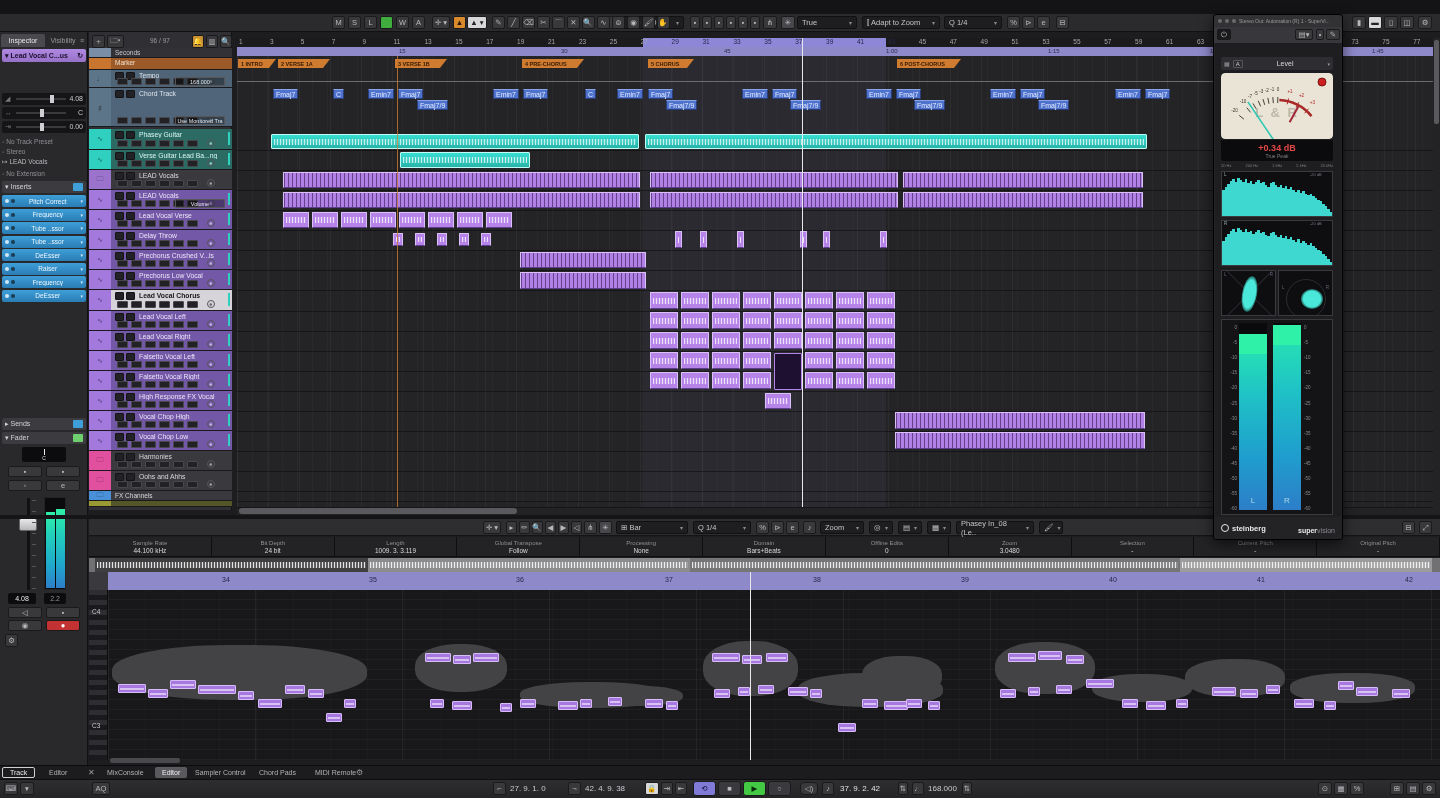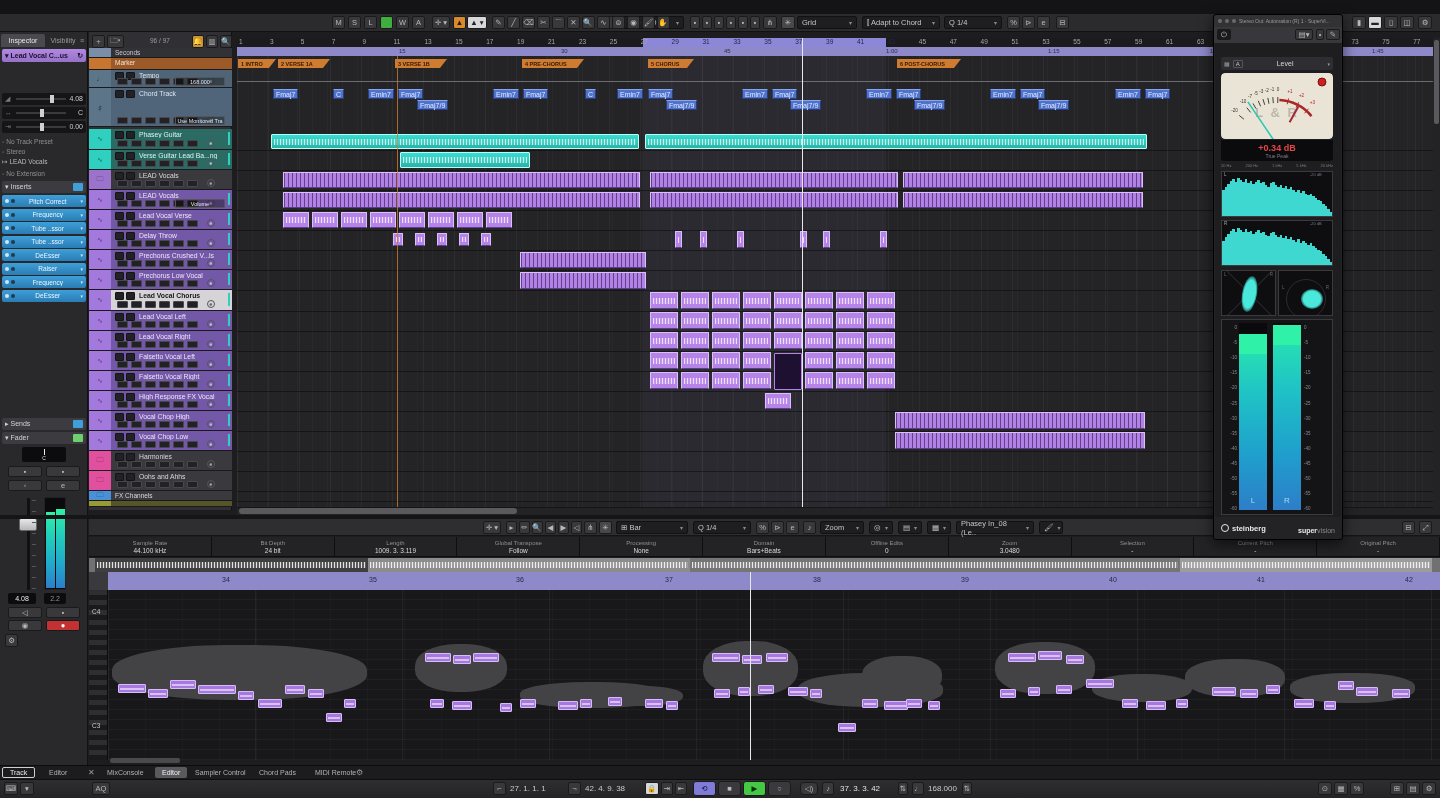--- a/index.html
+++ b/index.html
@@ -49,25 +49,25 @@
   <div id="toolIcons"></div>
   <div class="tb" style="left:598px;top:16px;width:16px;">▶</div>
   <div class="dd" style="left:622px;top:16px;width:62px;">
       <span>◄► <span>100 ms</span></span>
       <span class="car">▾</span>
     </div>
   <div id="nudgeBtns"></div>
   <div class="tb" style="left:763px;top:16px;width:14px;">⋔</div>
   <div class="tb" style="left:781px;top:16px;width:14px;background:#48484c;">✳</div>
   <div class="dd" style="left:797px;top:16px;width:60px;">
-      <span>Grid</span>
+      <span>True</span>
       <span class="car">▾</span>
     </div>
   <div class="dd" style="left:862px;top:16px;width:78px;">
-      <span>⫿ <span>Adapt to Chord</span></span>
+      <span>⫿ <span>Adapt to Zoom</span></span>
       <span class="car">▾</span>
     </div>
   <div class="dd" style="left:944px;top:16px;width:58px;">
       <span>Q <span>1/4</span></span>
       <span class="car">▾</span>
     </div>
   <div class="tb" style="left:1007px;top:16px;width:13px;">%</div>
   <div class="tb" style="left:1022px;top:16px;width:13px;">⊳</div>
   <div class="tb" style="left:1037px;top:16px;width:13px;">e</div>
   <div class="tb" style="left:1056px;top:16px;width:13px;">⊟</div>
@@ -300,33 +300,33 @@
   <div class="abs" style="left:88px;top:768px;color:#9a9a9e;font-size:8px;">✕</div>
   <div class="abs" style="left:356px;top:768px;color:#9a9a9e;font-size:8px;">⚙</div>
 
   <div class="abs" style="left:0;top:779px;width:1440px;height:19px;background:linear-gradient(#2e2e31,#242427);border-top:1px solid #0e0e10;"></div>
   <div class="tb" style="left:4px;top:782px;width:14px;">⌨</div>
   <div class="tb" style="left:20px;top:782px;width:14px;">▾</div>
   <div class="tb" style="left:92px;top:782px;width:18px;">
       <span>AQ</span>
     </div>
   <div class="tb" style="left:493px;top:782px;width:13px;">⌐</div>
-  <div class="abs mono" style="left:510px;top:784px;color:#c9c9cd;font-size:8px;"><span>27. 1. 1.   1</span></div>
+  <div class="abs mono" style="left:510px;top:784px;color:#c9c9cd;font-size:8px;"><span>27. 9. 1.   0</span></div>
   <div class="tb" style="left:568px;top:782px;width:13px;">¬</div>
   <div class="abs mono" style="left:585px;top:784px;color:#c9c9cd;font-size:8px;"><span>42. 4. 9. 38</span></div>
   <div class="tb white" style="left:645px;top:782px;width:14px;">🔒</div>
   <div class="tb" style="left:661px;top:782px;width:12px;">⇥</div>
   <div class="tb" style="left:675px;top:782px;width:12px;">⇤</div>
   <div class="tb" style="left:693px;top:781px;width:23px;height:15px;background:#817bd8;color:#14103a;border-radius:3px;">⟲</div>
   <div class="tb" style="left:718px;top:781px;width:23px;height:15px;background:#3a3a3e;border-radius:3px;">■</div>
   <div class="tb" style="left:743px;top:781px;width:23px;height:15px;background:#43c943;color:#0a2a0a;border-radius:3px;">▶</div>
   <div class="tb" style="left:768px;top:781px;width:23px;height:15px;background:#3a3a3e;border-radius:3px;">○</div>
   <div class="tb" style="left:800px;top:782px;width:18px;border-radius:4px;">◁)</div>
   <div class="tb" style="left:822px;top:782px;width:12px;">♪</div>
-  <div class="abs mono" style="left:840px;top:784px;color:#e2e2e6;font-size:8px;"><span>37. 3. 3. 42</span></div>
+  <div class="abs mono" style="left:840px;top:784px;color:#e2e2e6;font-size:8px;"><span>37. 9. 2. 42</span></div>
   <div class="tb" style="left:898px;top:782px;width:10px;">⇅</div>
   <div class="tb" style="left:912px;top:782px;width:12px;">♩</div>
   <div class="abs mono" style="left:928px;top:784px;color:#c9c9cd;font-size:8px;"><span>168.000</span></div>
   <div class="tb" style="left:962px;top:782px;width:10px;">⇅</div>
   <div class="tb" style="left:1318px;top:782px;width:14px;">⊙</div>
   <div class="tb" style="left:1334px;top:782px;width:14px;">▦</div>
   <div class="tb" style="left:1350px;top:782px;width:14px;">%</div>
   <div class="tb" style="left:1390px;top:782px;width:14px;">⊞</div>
   <div class="tb" style="left:1406px;top:782px;width:14px;">▤</div>
   <div class="tb" style="left:1422px;top:782px;width:14px;">⚙</div>

